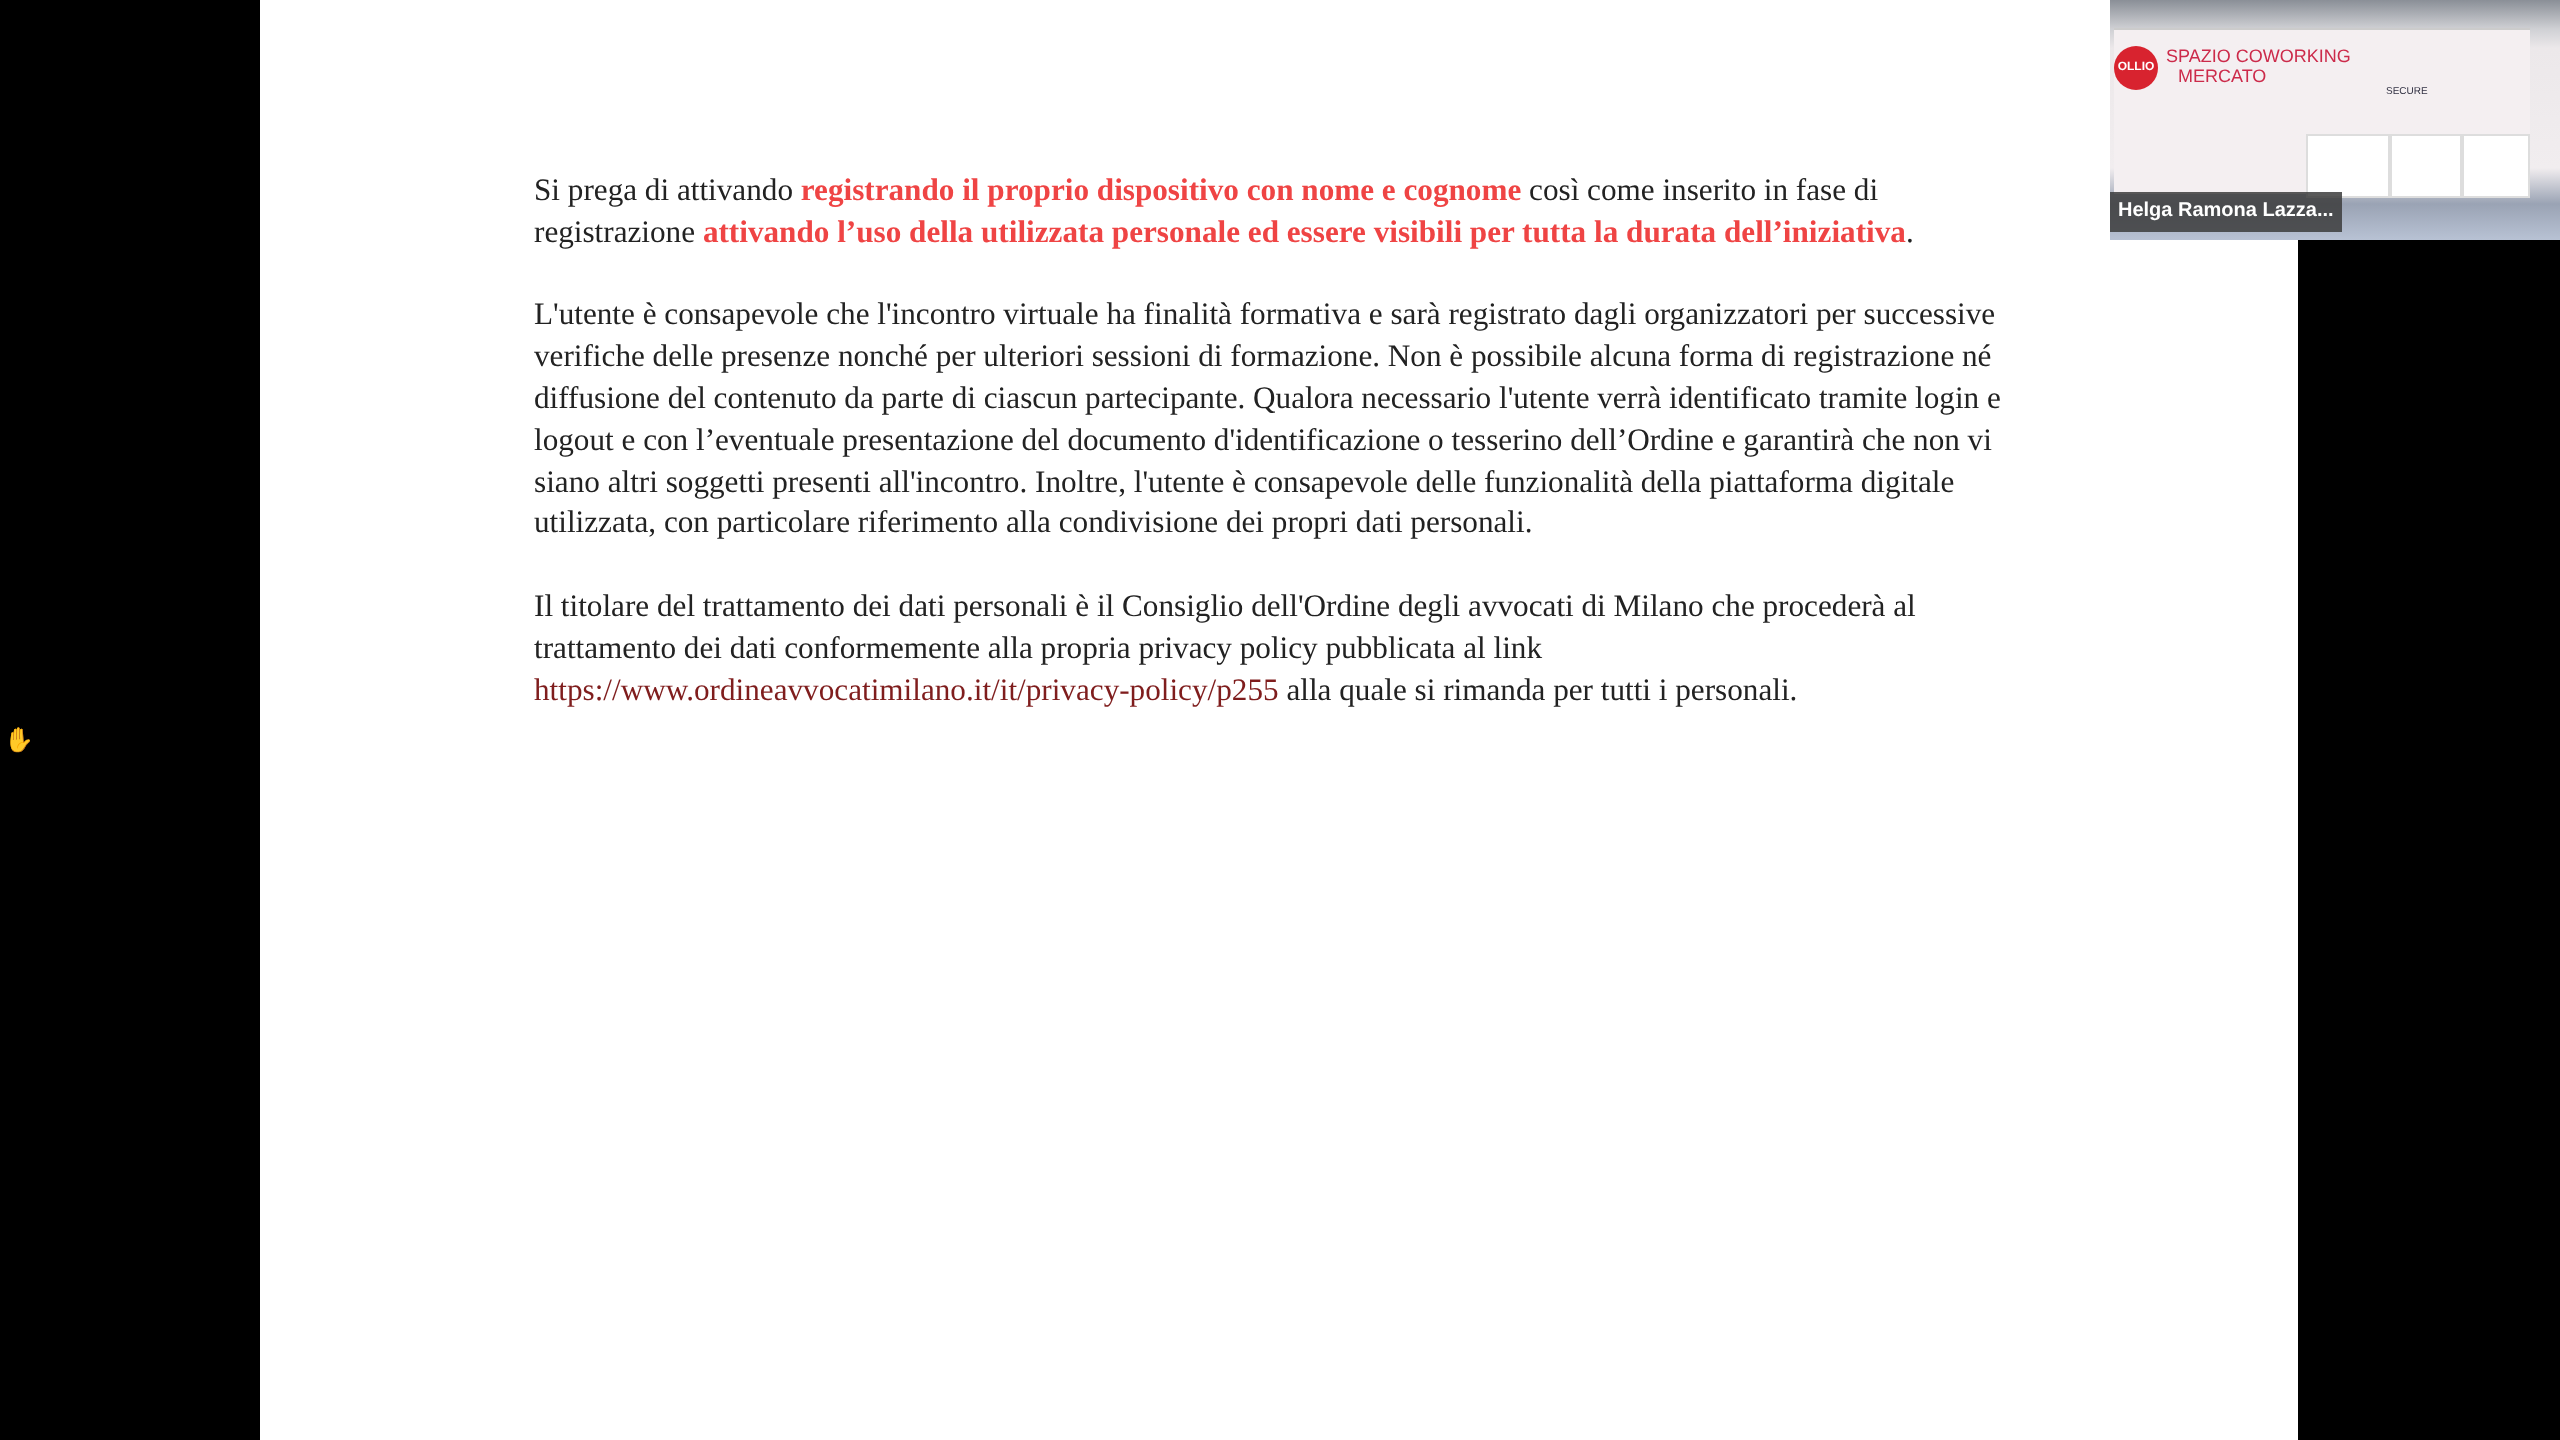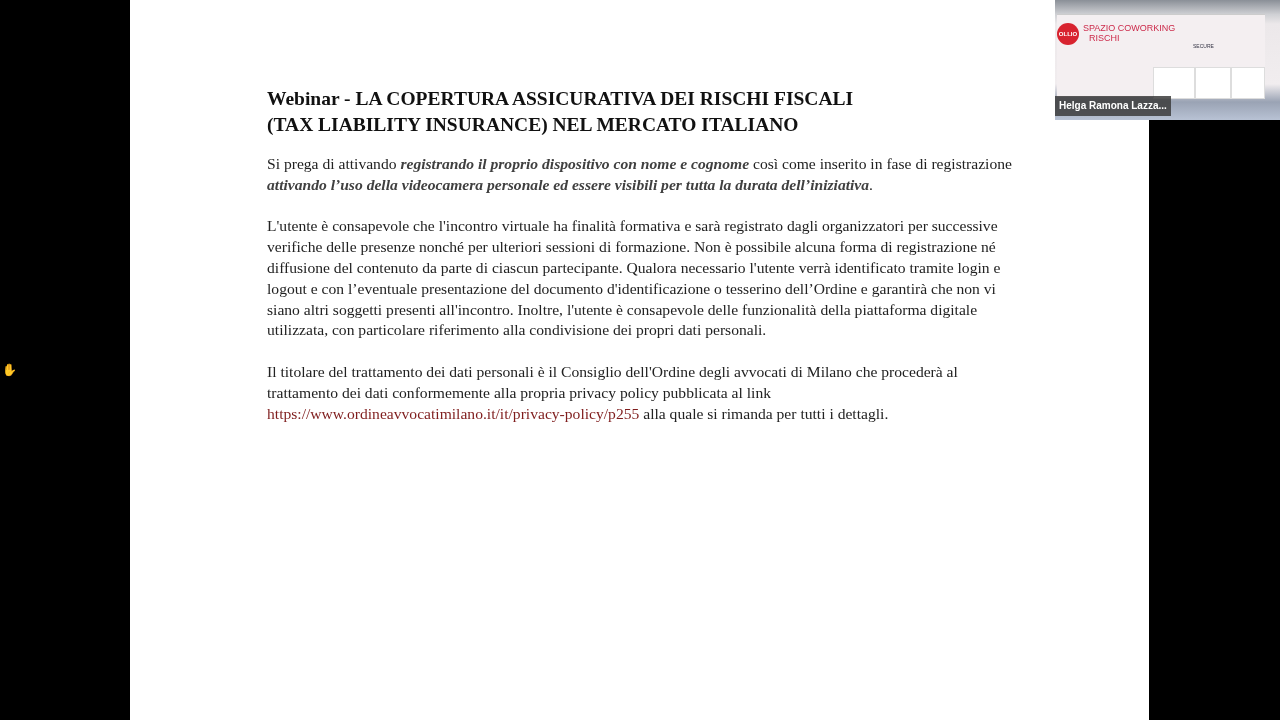--- a/index.html
+++ b/index.html
@@ -1,56 +1,52 @@
 <!DOCTYPE html>
 <html><head>
 <meta charset="utf-8">
 <style>
   html, body { margin:0; padding:0; }
   body { width:1280px; height:720px; background:#000; position:relative; overflow:hidden; font-family:"Liberation Serif", serif; }
   .slide { position:absolute; left:130px; top:0; width:1019px; height:720px; background:#fff; }
   .content { position:absolute; left:137px; top:86px; width:745px; color:#222; font-size:15.6px; line-height:20.8px; }
   .title { font-family:"Liberation Serif", serif; font-weight:bold; font-size:19.5px; line-height:26px; margin:0 0 16px 0; color:#111; }
   p { margin:0 0 20.8px 0; }
-  b { color:#404040;font-style:italic; }
+  b { color:#ef4444; }
   a.link { color:#7f1d1d; text-decoration:none; }
   .video { position:absolute; left:1055px; top:0; width:247px; height:120px; background:linear-gradient(180deg,#8a8f97 0%,#cfd0d4 12%,#ece8ea 20%,#f1edef 70%,#9aa3b4 85%,#b8c2d4 100%); overflow:hidden; }
   .banner { position:absolute; left:2px; top:14px; width:208px; height:82px; background:#f4eff1; border-top:1px solid #ccc; }
   .logo-red { position:absolute; left:0; top:8px; width:22px; height:22px; border-radius:50%; background:#d8232f; color:#fff; font-family:"Liberation Sans", sans-serif; font-size:6px; font-weight:bold; display:flex; align-items:center; justify-content:center; }
   .banner-title { position:absolute; left:26px; top:8px; font-family:"Liberation Sans", sans-serif; font-size:9px; line-height:10px; color:#cc2a4a; }
   .secure { position:absolute; left:136px; top:28px; font-family:"Liberation Sans", sans-serif; font-size:5px; color:#334; }
   .poster { position:absolute; background:#fff; border:1px solid #ddd; }
   .name-tag { position:absolute; left:0; bottom:4px; height:20px; padding:0 4px; background:rgba(60,60,60,0.85); color:#fff; font-family:"Liberation Sans", sans-serif; font-size:10px; font-weight:bold; line-height:20px; }
   .cursor { position:absolute; left:2px; top:363px; width:14px; height:14px; color:#fff; font-size:12px; line-height:14px; }
 </style>
 </head>
 <body>
 
 <div class="slide">
   <div class="content">
-    <div class="title">
-      <span>Webinar - </span><span>LA COPERTURA ASSICURATIVA DEI RISCHI FISCALI</span><br>
-      <span>(TAX LIABILITY INSURANCE) NEL MERCATO ITALIANO</span>
-    </div>
     <p>
-      <span>Si prega di attivando </span><b>registrando il proprio dispositivo con nome e cognome</b><span> così come inserito in fase di registrazione </span><b>attivando l’uso della videocamera personale ed essere visibili per tutta la durata dell’iniziativa</b><span>.</span>
+      <span>Si prega di attivando </span><b>registrando il proprio dispositivo con nome e cognome</b><span> così come inserito in fase di registrazione </span><b>attivando l’uso della utilizzata personale ed essere visibili per tutta la durata dell’iniziativa</b><span>.</span>
     </p>
     <p>L'utente è consapevole che l'incontro virtuale ha finalità formativa e sarà  registrato dagli organizzatori per successive verifiche delle presenze nonché per ulteriori sessioni di formazione. Non è possibile alcuna forma di registrazione né diffusione del contenuto da parte di ciascun partecipante. Qualora necessario l'utente verrà identificato tramite login e logout e con l’eventuale presentazione del documento d'identificazione o tesserino dell’Ordine e garantirà che non vi siano altri soggetti presenti all'incontro. Inoltre, l'utente è consapevole delle funzionalità della piattaforma digitale utilizzata, con particolare riferimento alla condivisione dei propri dati personali.</p>
     <p>
-      <span>Il titolare del trattamento dei dati personali è il Consiglio dell'Ordine degli avvocati di Milano che procederà al trattamento dei dati conformemente alla propria privacy policy pubblicata al link </span><a class="link">https://www.ordineavvocatimilano.it/it/privacy-policy/p255</a><span> alla quale si rimanda per tutti i dettagli.</span>
+      <span>Il titolare del trattamento dei dati personali è il Consiglio dell'Ordine degli avvocati di Milano che procederà al trattamento dei dati conformemente alla propria privacy policy pubblicata al link </span><a class="link">https://www.ordineavvocatimilano.it/it/privacy-policy/p255</a><span> alla quale si rimanda per tutti i personali.</span>
     </p>
   </div>
 </div>
 
 <div class="video">
   <div class="banner">
     <div class="logo-red">OLLIO</div>
     <div class="banner-title">
       <span>SPAZIO COWORKING</span><br>
-      <span style="padding-left:6px">RISCHI</span>
+      <span style="padding-left:6px">MERCATO</span>
     </div>
     <div class="secure">SECURE</div>
     <div class="poster" style="left:96px;top:52px;width:40px;height:30px"></div>
     <div class="poster" style="left:138px;top:52px;width:34px;height:30px"></div>
     <div class="poster" style="left:174px;top:52px;width:32px;height:30px"></div>
   </div>
   <div class="name-tag">Helga Ramona Lazza...</div>
 </div>
 
 <div class="cursor">✋</div>

